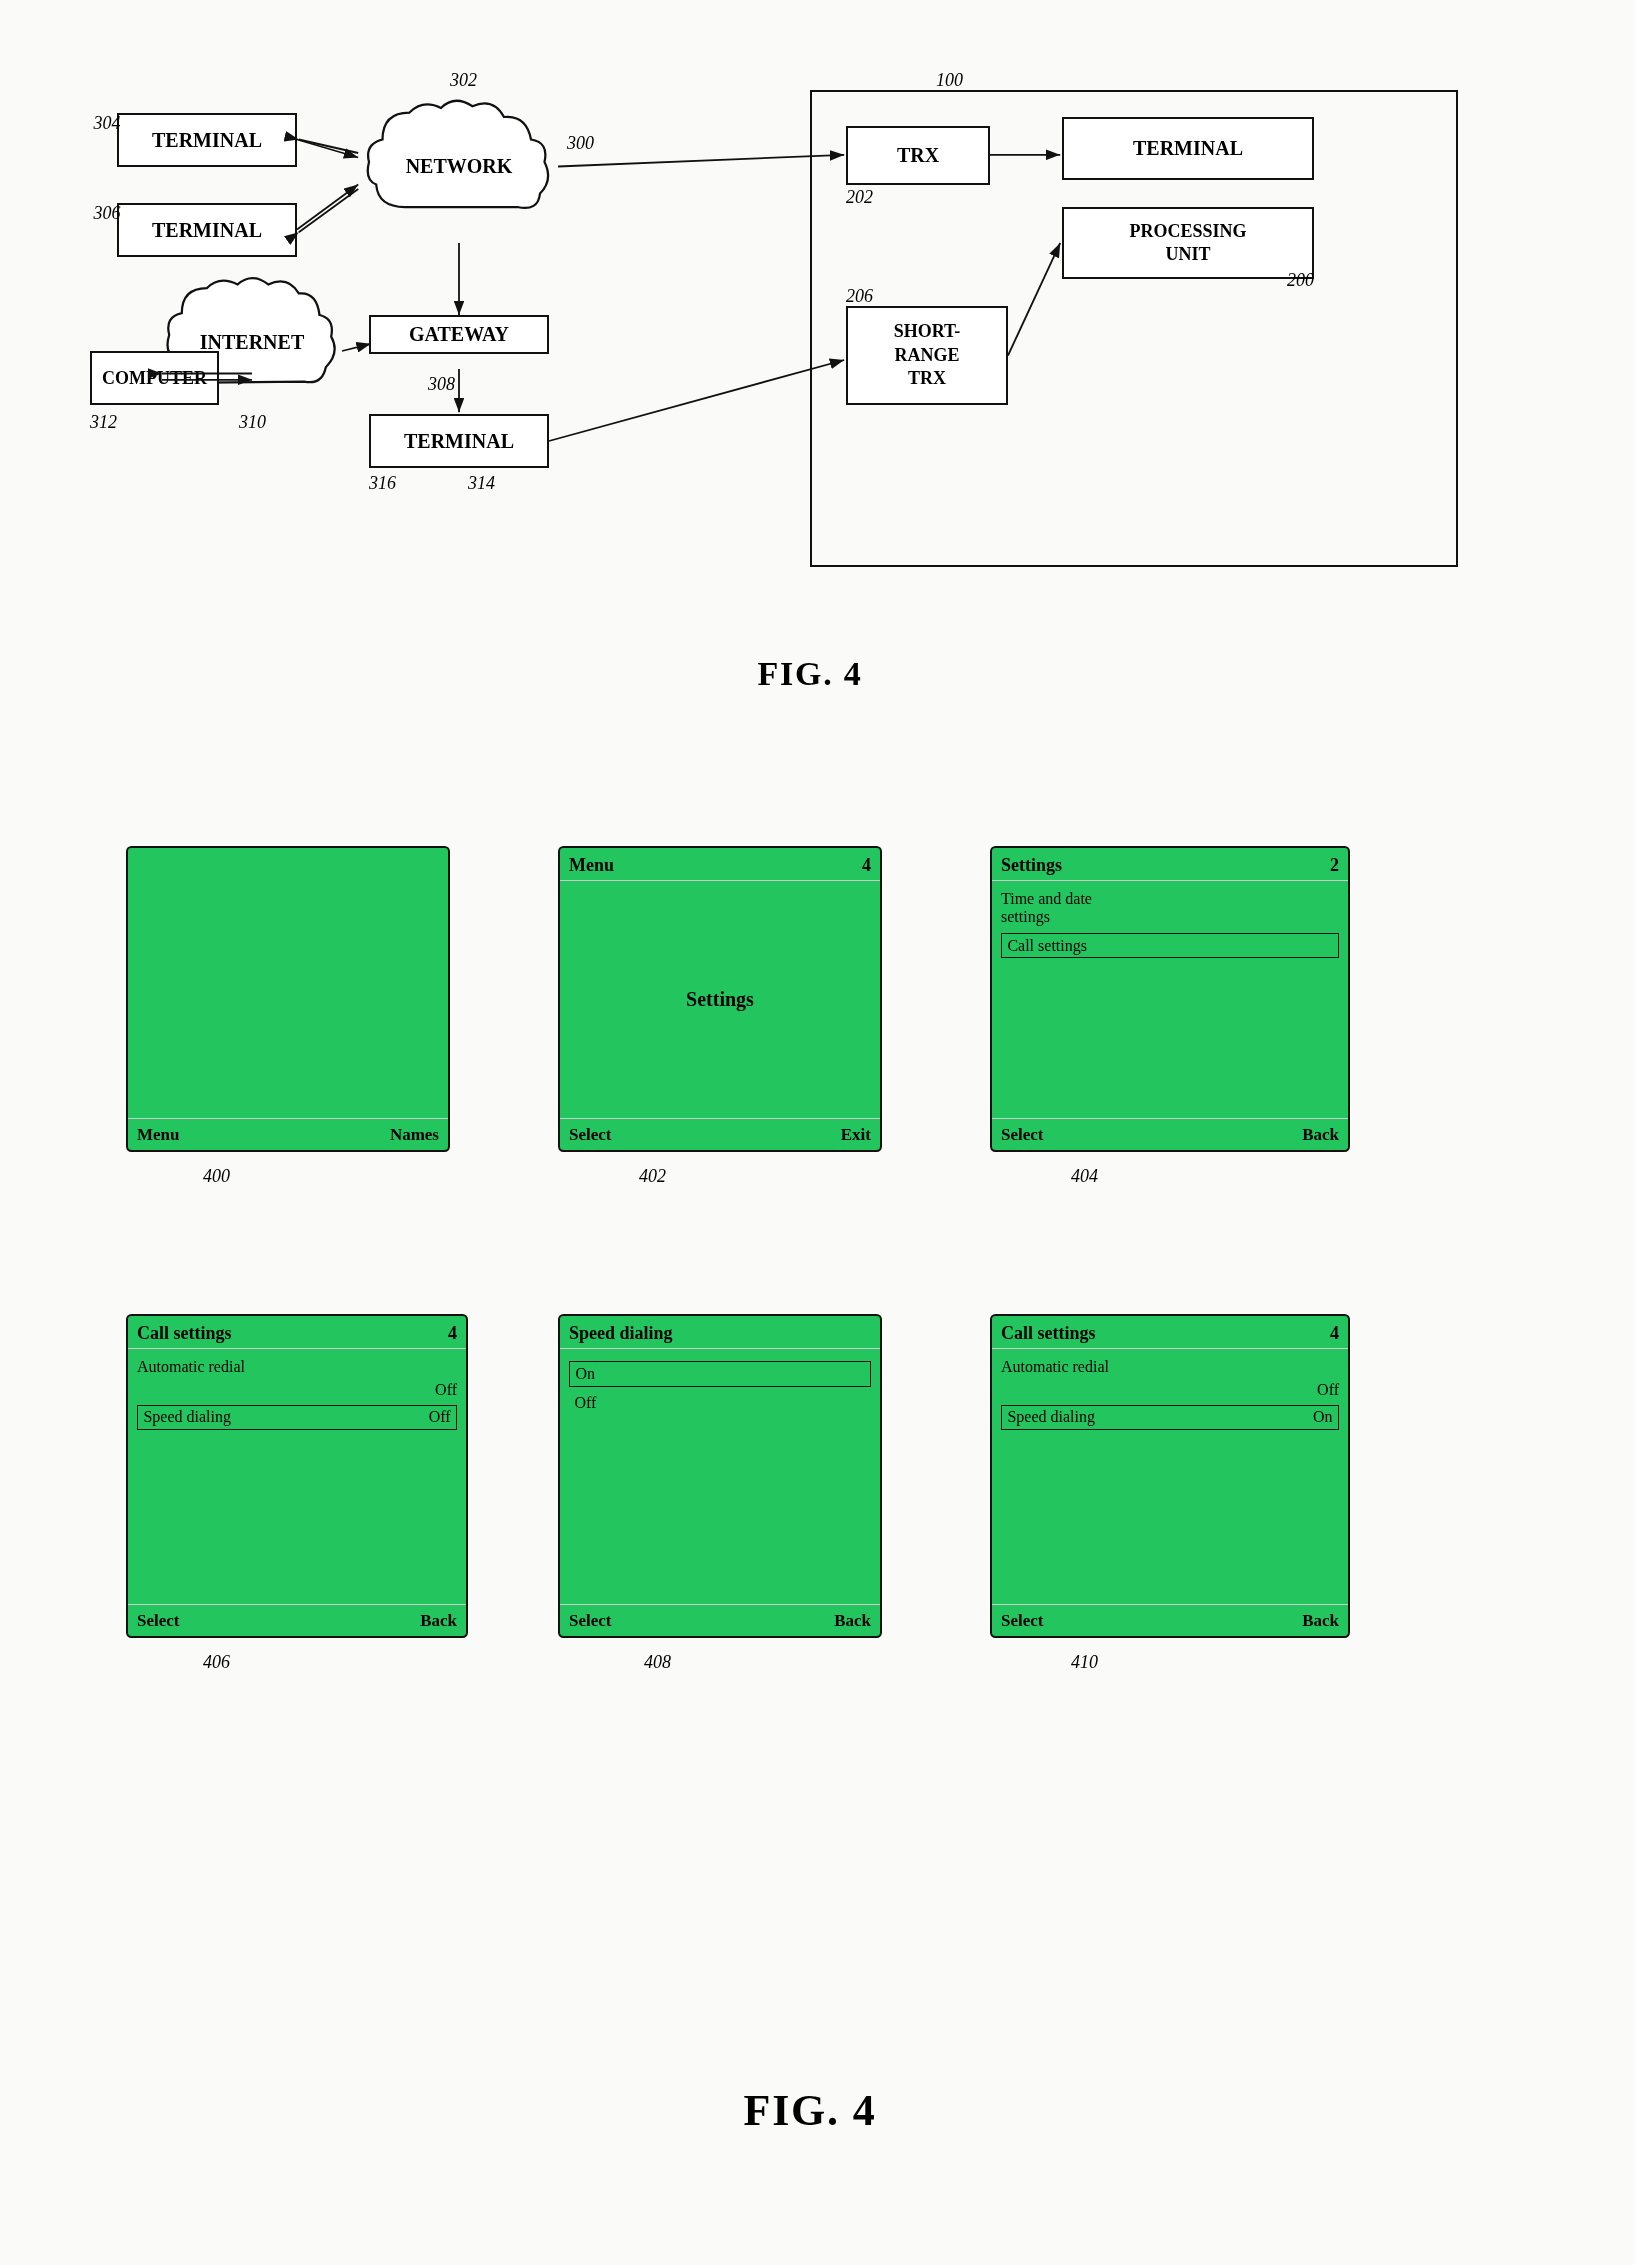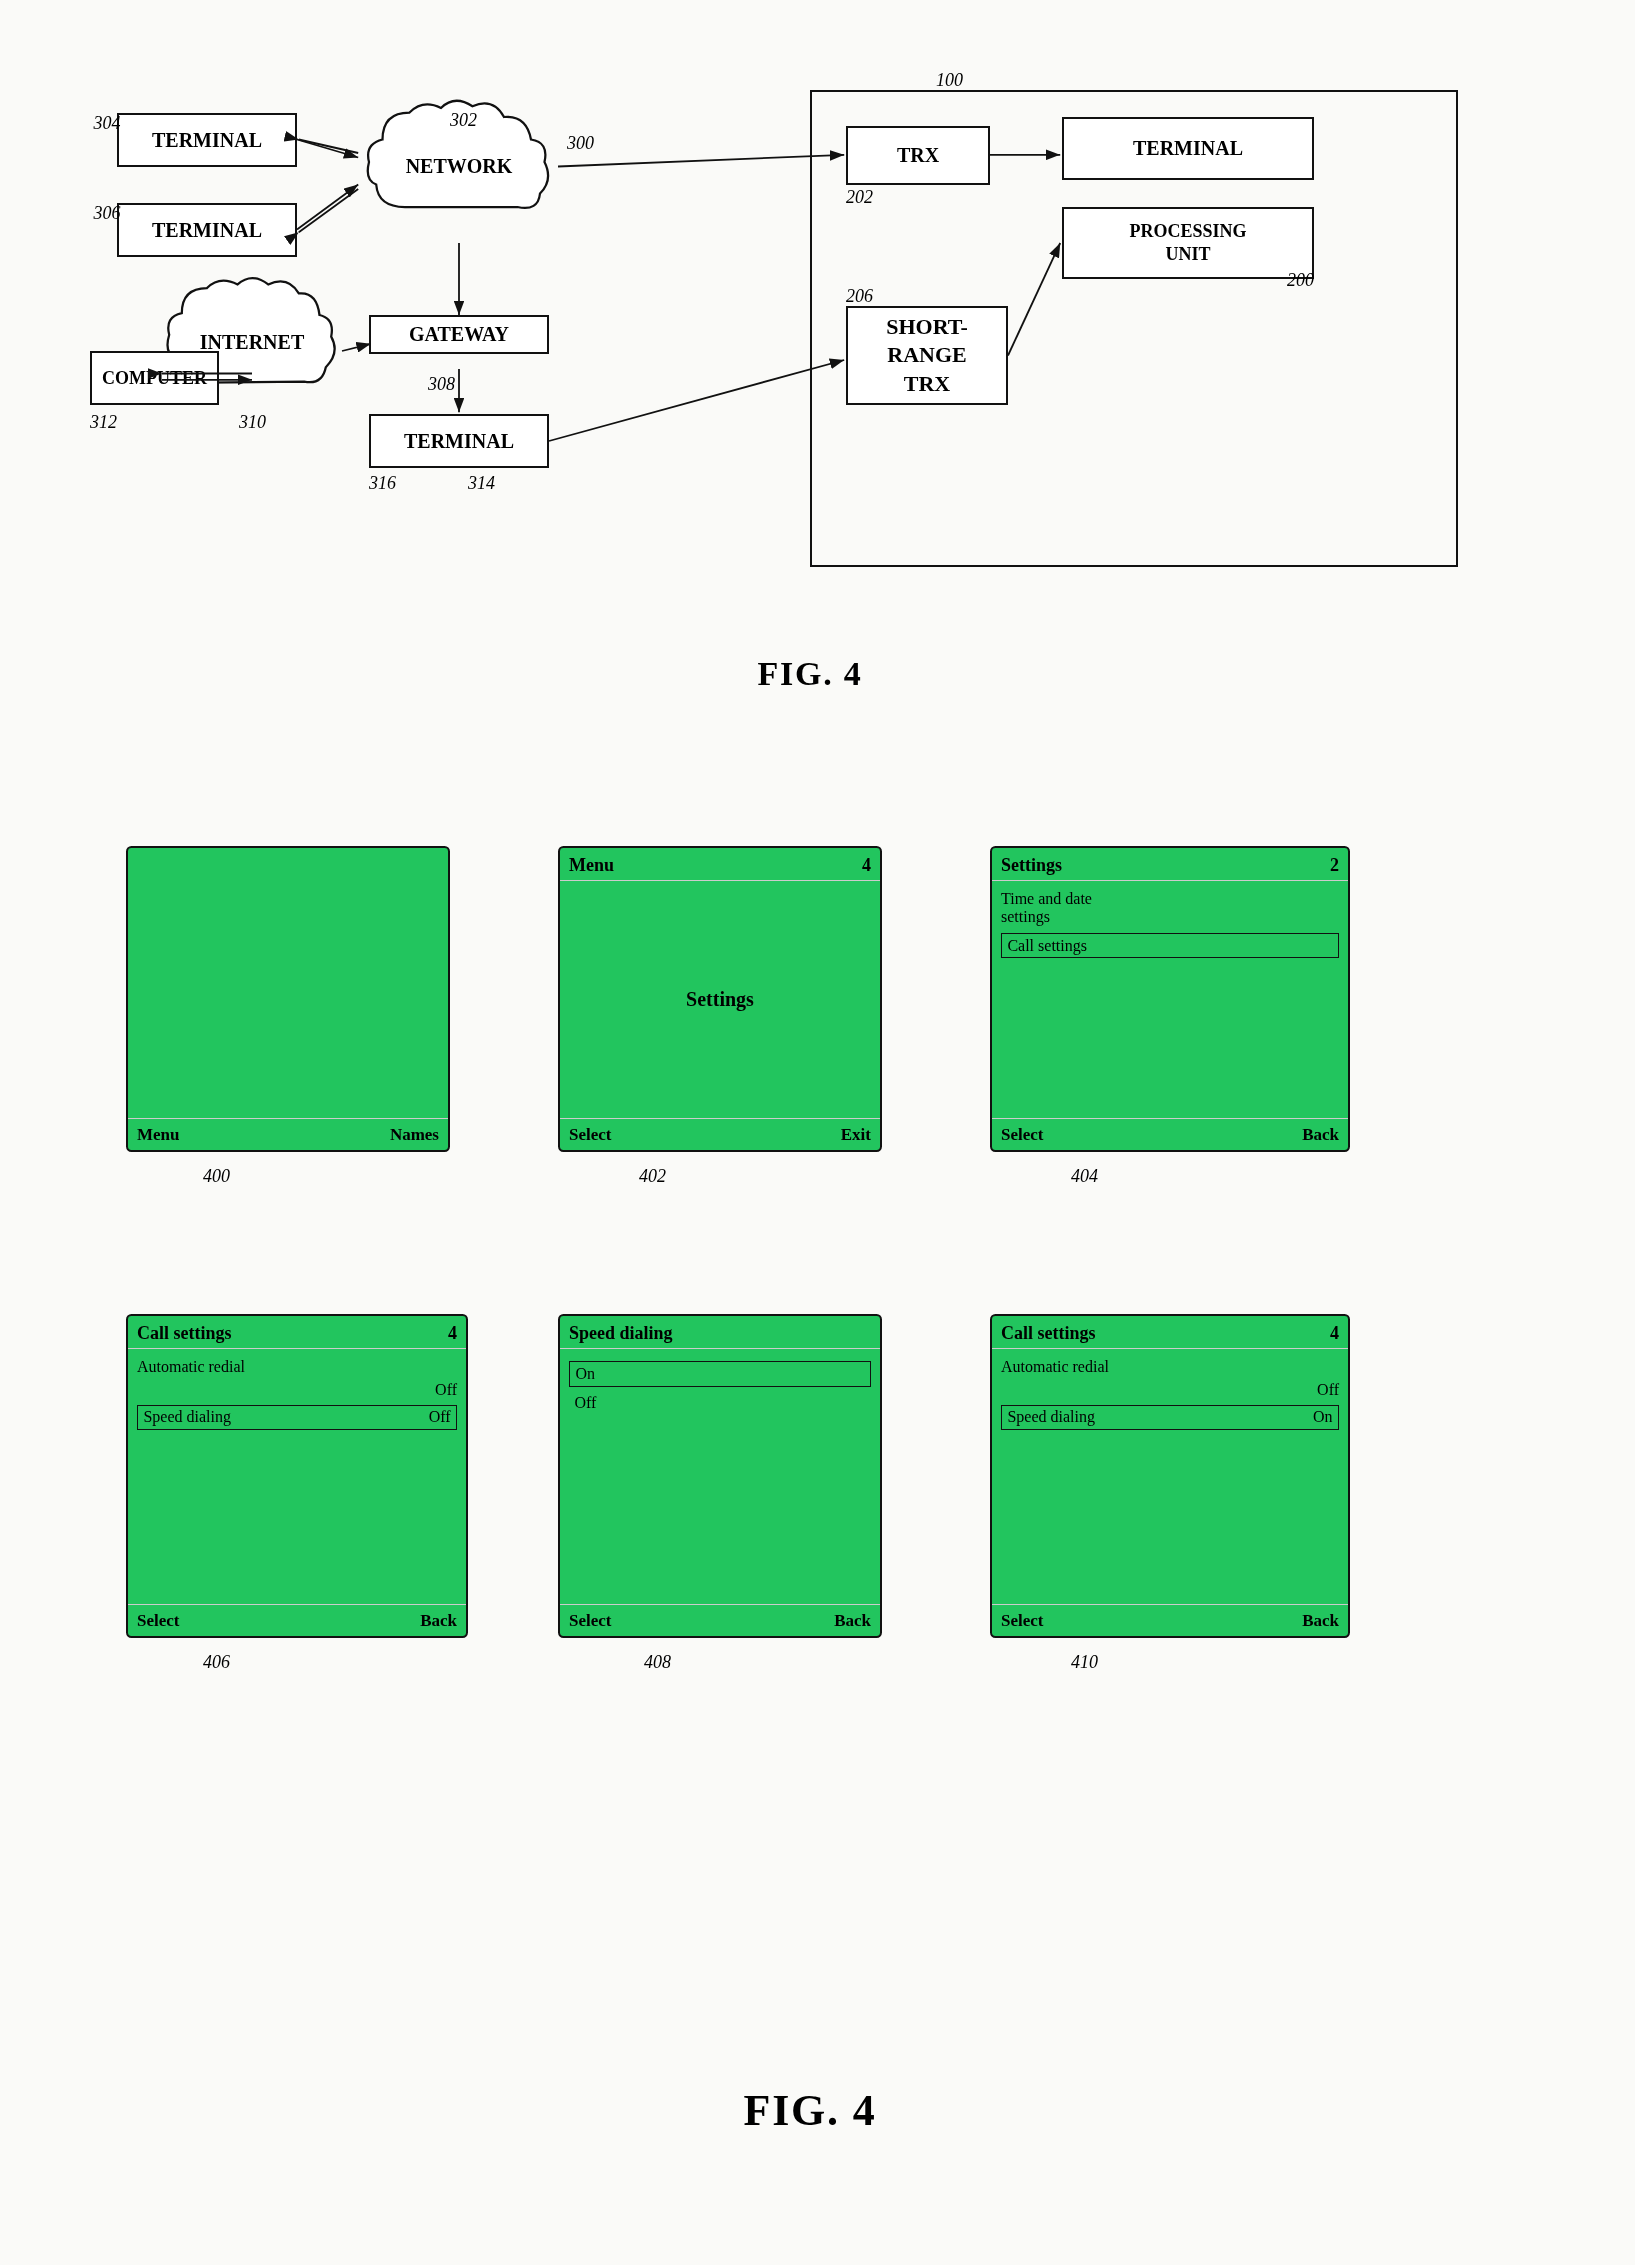--- a/index.html
+++ b/index.html
@@ -174,34 +174,34 @@
     </div>
 
     <span class="ref-label" style="left:1215px; top:216px;">200</span>
 
     <div class="diagram-box" style="left:774px; top:72px; width:144px; height:59px;">
       <span>TRX</span>
     </div>
 
     <span class="ref-label" style="left:774px; top:133px;">202</span>
 
-    <div class="diagram-box" style="left:774px; top:252px; width:162px; height:99px; font-size:22px; line-height:1.3;">
+    <div class="diagram-box" style="left:774px; top:252px; width:162px; height:99px; font-size:18px; line-height:1.3;">
       <span>SHORT-<br>RANGE<br>TRX</span>
     </div>
 
     <span class="ref-label" style="left:774px; top:232px;">206</span>
 
     <div class="cloud-shape" style="left:288px; top:36px; width:198px; height:153px;">
       <svg viewBox="0 0 220 170" xmlns="http://www.w3.org/2000/svg">
         <path d="M50,130 Q20,130 18,105 Q5,100 10,80 Q5,60 25,55 Q25,25 55,25 Q70,10 90,20 Q105,5 125,18 Q148,8 160,30 Q185,28 190,55 Q210,58 205,80 Q215,100 200,115 Q198,135 175,130 Z" fill="white" stroke="#111" stroke-width="2.5" fill-rule="evenodd"></path>
       </svg>
       <span class="cloud-label">NETWORK</span>
     </div>
 
-    <span class="ref-label" style="left:378px; top:16px;margin-top:40px;">302</span>
+    <span class="ref-label" style="left:378px; top:16px;">302</span>
 
     <span class="ref-label" style="left:495px; top:79px;">300</span>
 
     <div class="cloud-shape" style="left:90px; top:216px; width:180px; height:144px;">
       <svg viewBox="0 0 200 160" xmlns="http://www.w3.org/2000/svg">
         <path d="M45,125 Q15,122 15,98 Q2,92 8,72 Q3,52 22,48 Q22,20 50,20 Q64,6 84,16 Q100,2 118,16 Q140,6 152,26 Q172,24 175,50 Q192,54 188,74 Q198,92 182,108 Q178,128 158,124 Z" fill="white" stroke="#111" stroke-width="2.5"></path>
       </svg>
       <span class="cloud-label">INTERNET</span>
     </div>
 

